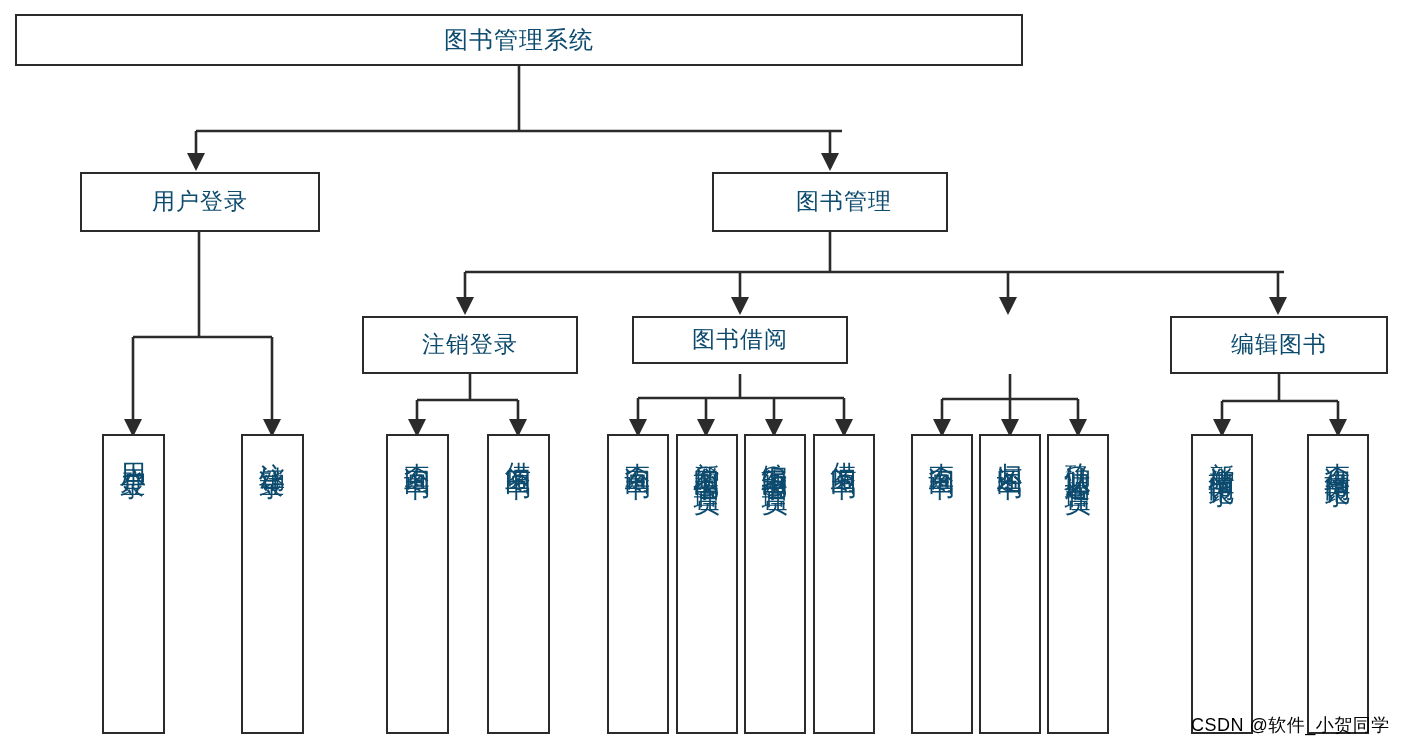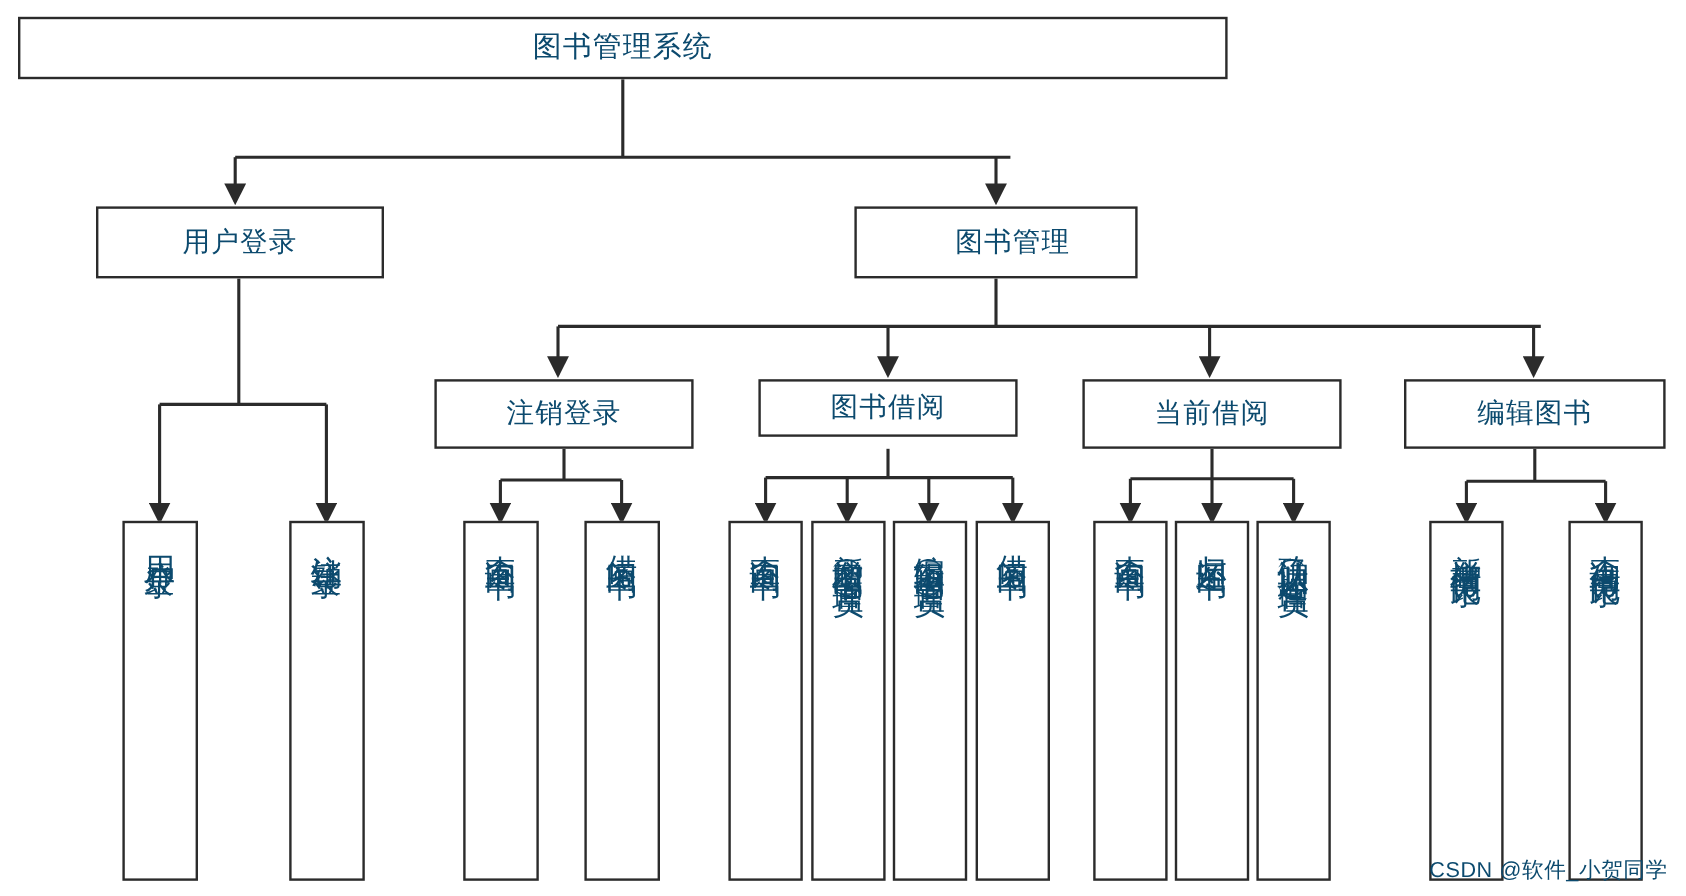--- a/index.html
+++ b/index.html
@@ -63,21 +63,21 @@
     font-size: 26px;
     letter-spacing: 4px;
     line-height: 1;
     margin: 0 auto;
   }
   .watermark {
     position: absolute;
     left: 1191px;
     top: 713px;
     font-size: 18px;
-    color: #0c4a6e;
+    color: #000000;
     letter-spacing: 0.5px;
     z-index: 3;
     white-space: nowrap;
     font-family: "Liberation Sans", "DejaVu Sans", sans-serif;
   }
 </style>
 </head>
 <body>
 
 <div id="diagram-root">
@@ -142,23 +142,20 @@
   <div class="node h" style="left:712px; top:172px; width:236px; height:60px;padding-left:28px;">
     <span class="node-label">图书管理</span>
   </div>
 
   <div class="node h" style="left:362px; top:316px; width:216px; height:58px;">
     <span class="node-label">注销登录</span>
   </div>
   <div class="node h" style="left:632px; top:316px; width:216px; height:48px;">
     <span class="node-label">图书借阅</span>
   </div>
-  <div class="node h" style="left:902px; top:316px; width:216px; height:58px;">
-    <span class="node-label">当前借阅</span>
-  </div>
   <div class="node h" style="left:1170px; top:316px; width:218px; height:58px;">
     <span class="node-label">编辑图书</span>
   </div>
 
   <div class="node v" style="left:102px; top:434px; width:63px; height:300px;">
     <span class="node-label">用户登录</span>
   </div>
   <div class="node v" style="left:241px; top:434px; width:63px; height:300px;">
     <span class="node-label">注销登录</span>
   </div>

